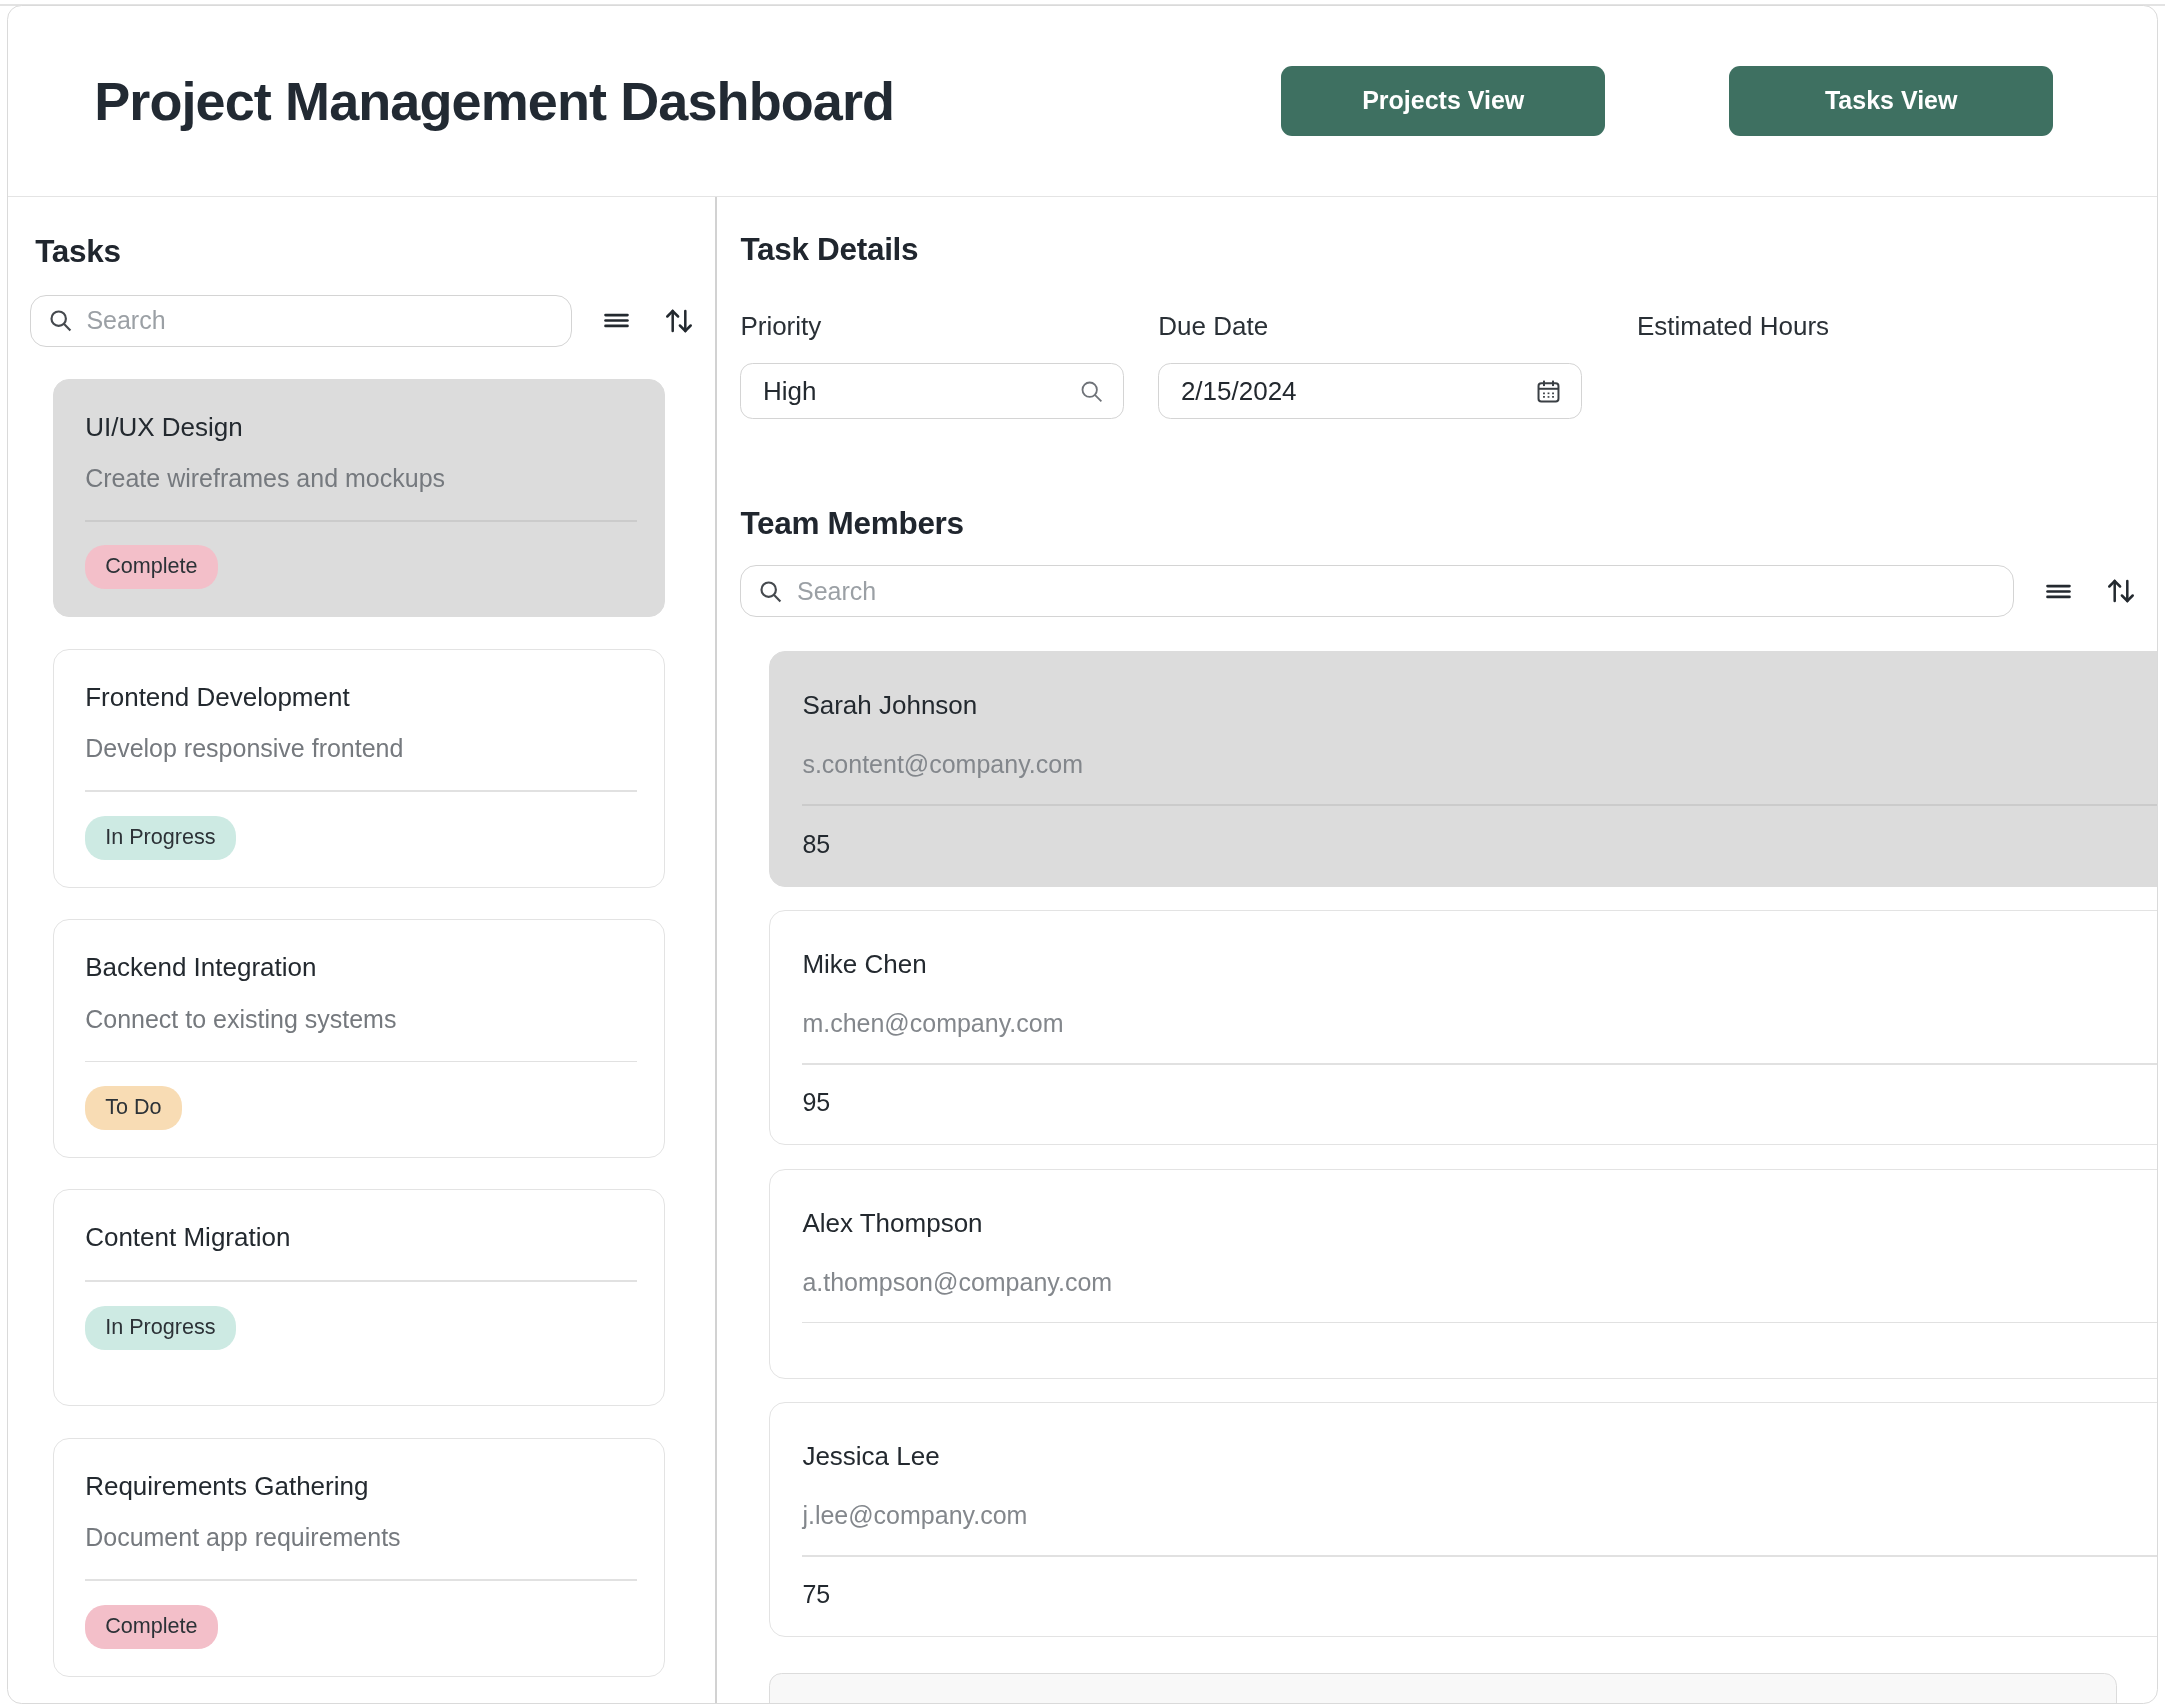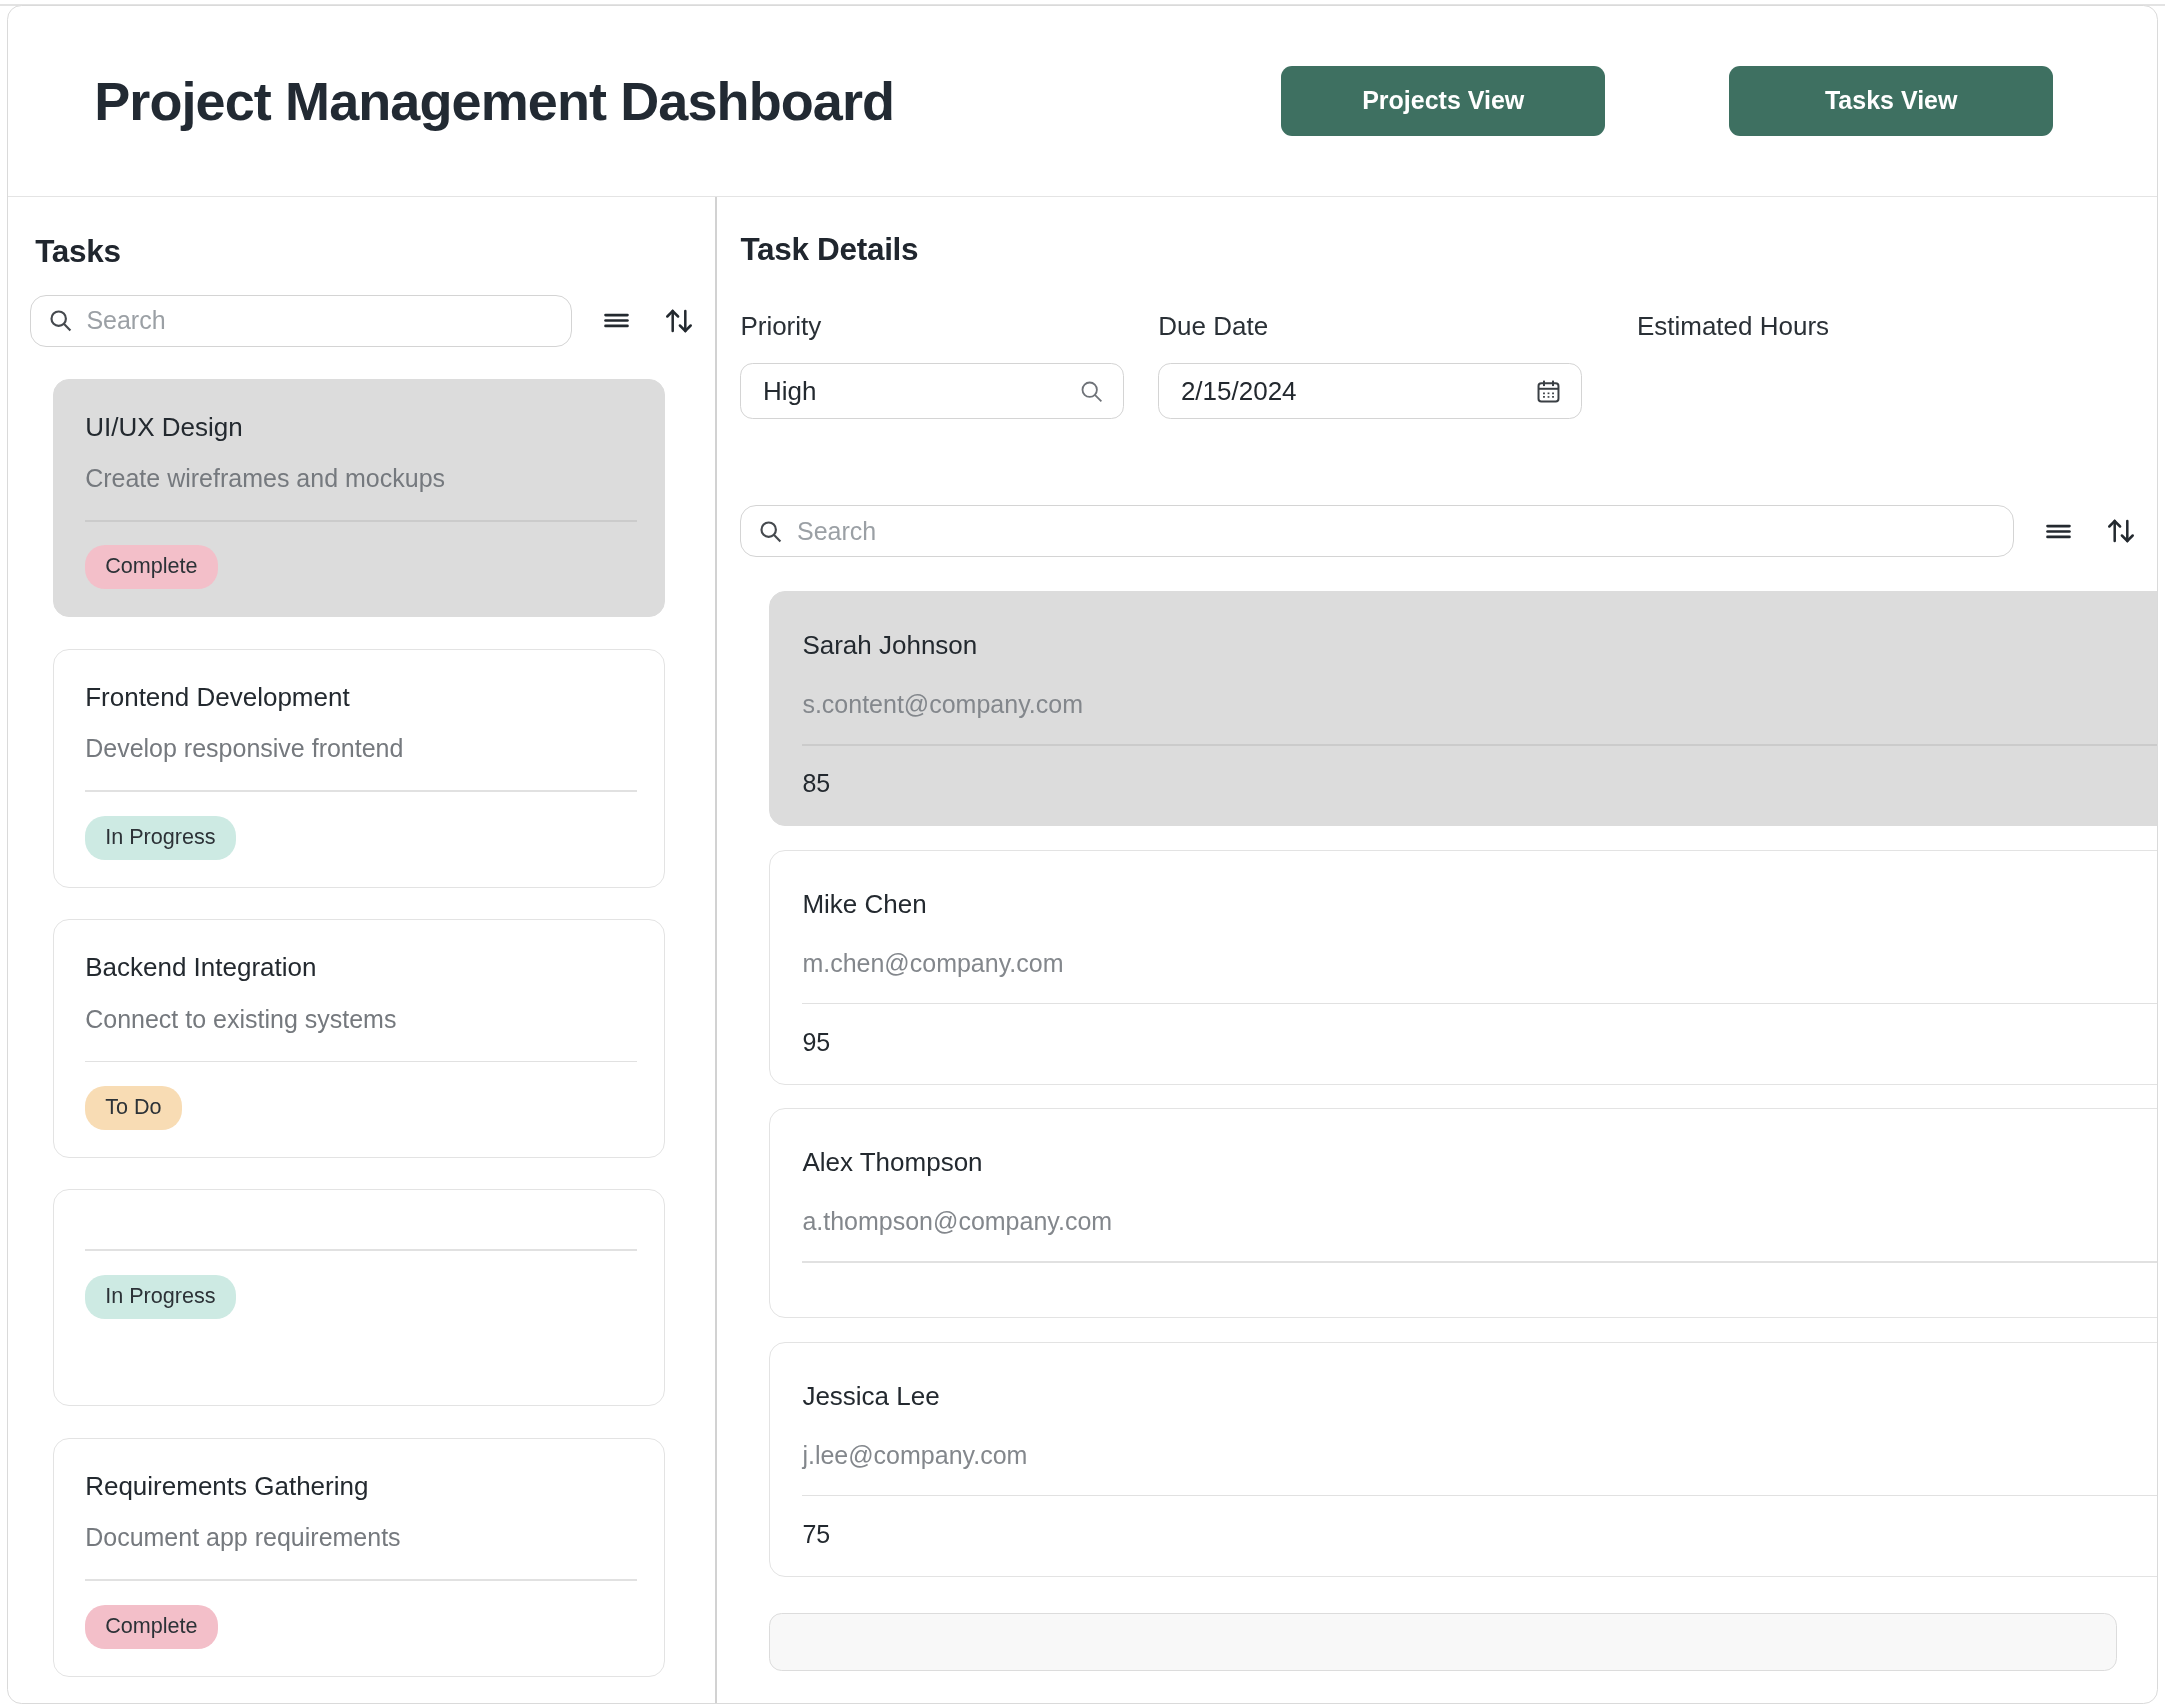--- a/index.html
+++ b/index.html
@@ -148,20 +148,21 @@
     <div class="card-divider"></div>
     <span class="badge in_progress">In Progress</span>
   </div>
           <div class="task-card">
     <div class="card-title">Backend Integration</div>
     <div class="card-subtitle">Connect to existing systems</div>
     <div class="card-divider"></div>
     <span class="badge todo">To Do</span>
   </div>
           <div class="task-card">
+    <div class="card-title">Content Migration</div>
     <div class="card-divider"></div>
     <span class="badge in_progress">In Progress</span>
   </div>
           <div class="task-card">
     <div class="card-title">Requirements Gathering</div>
     <div class="card-subtitle">Document app requirements</div>
     <div class="card-divider"></div>
     <span class="badge complete">Complete</span>
   </div>
         </div>
@@ -203,20 +204,21 @@
                 </g>
             </svg>
           </div>
         </div>
         <div class="field est-hours">
           <span class="field-label">Estimated Hours</span>
         </div>
       </div>
 
       <div class="team-section">
+        <h2 class="section-title">Team Members</h2>
 
         <div class="search-row team-search-row">
           <div class="search-box">
             <svg width="27" height="27" viewBox="0 0 30 30" fill="none" stroke="#45494e" stroke-width="2.4">
               <circle cx="13" cy="13" r="8"></circle>
                 <line x1="19" y1="19" x2="26" y2="26"></line>
             </svg>
             <input type="text" placeholder="Search" style="">
           </div>
           <button class="icon-btn">

